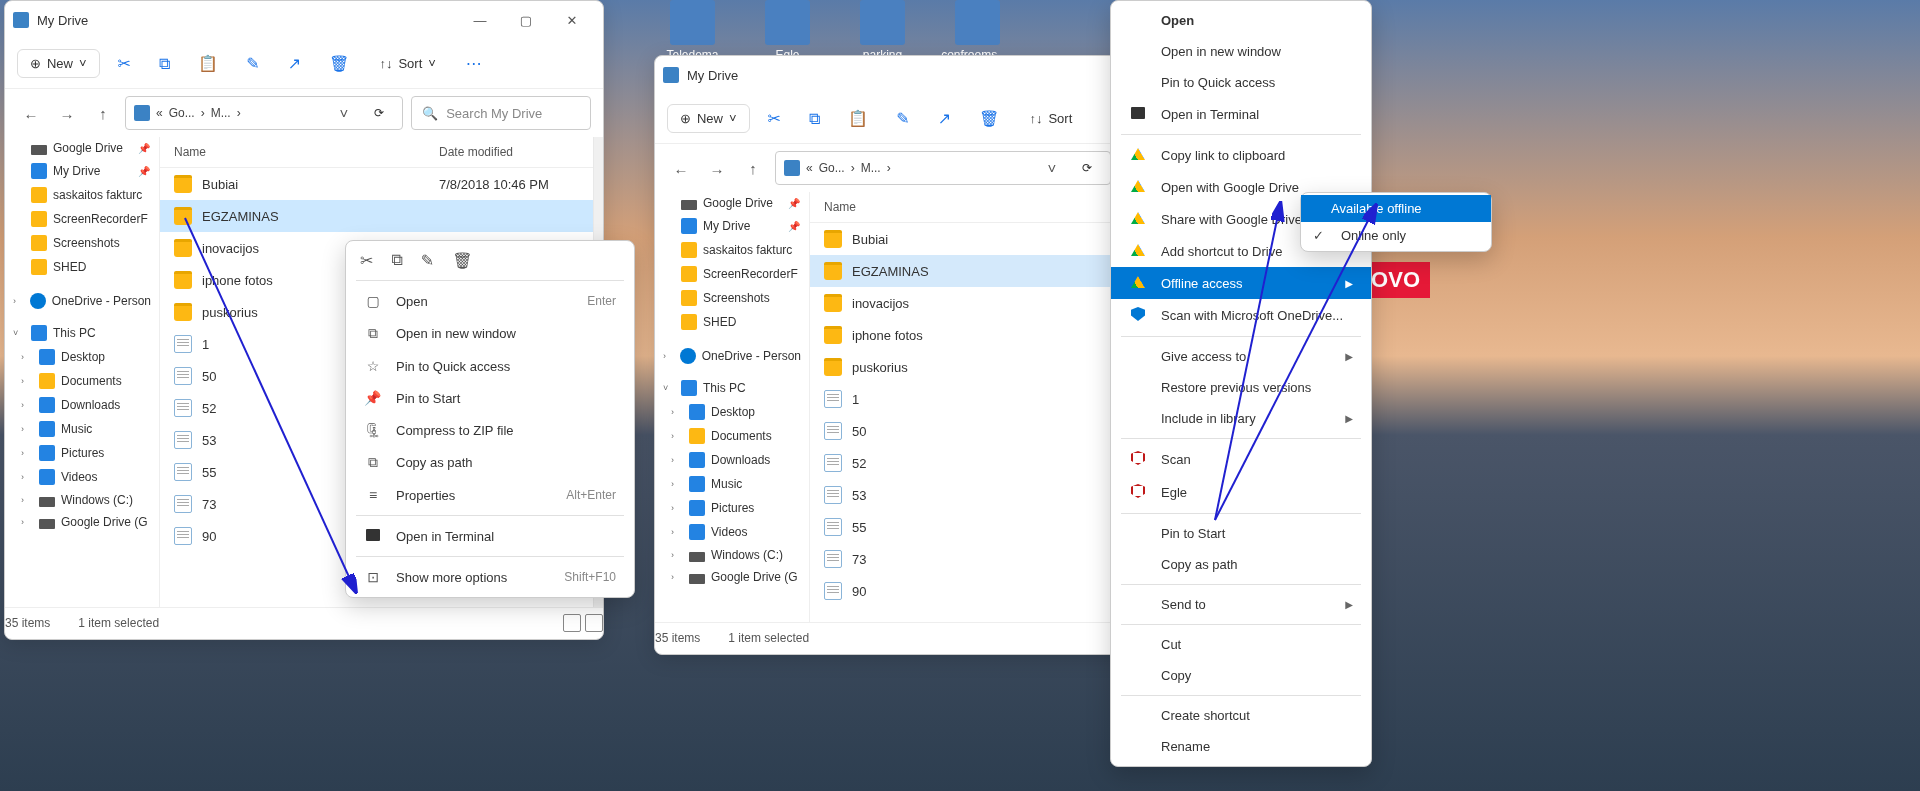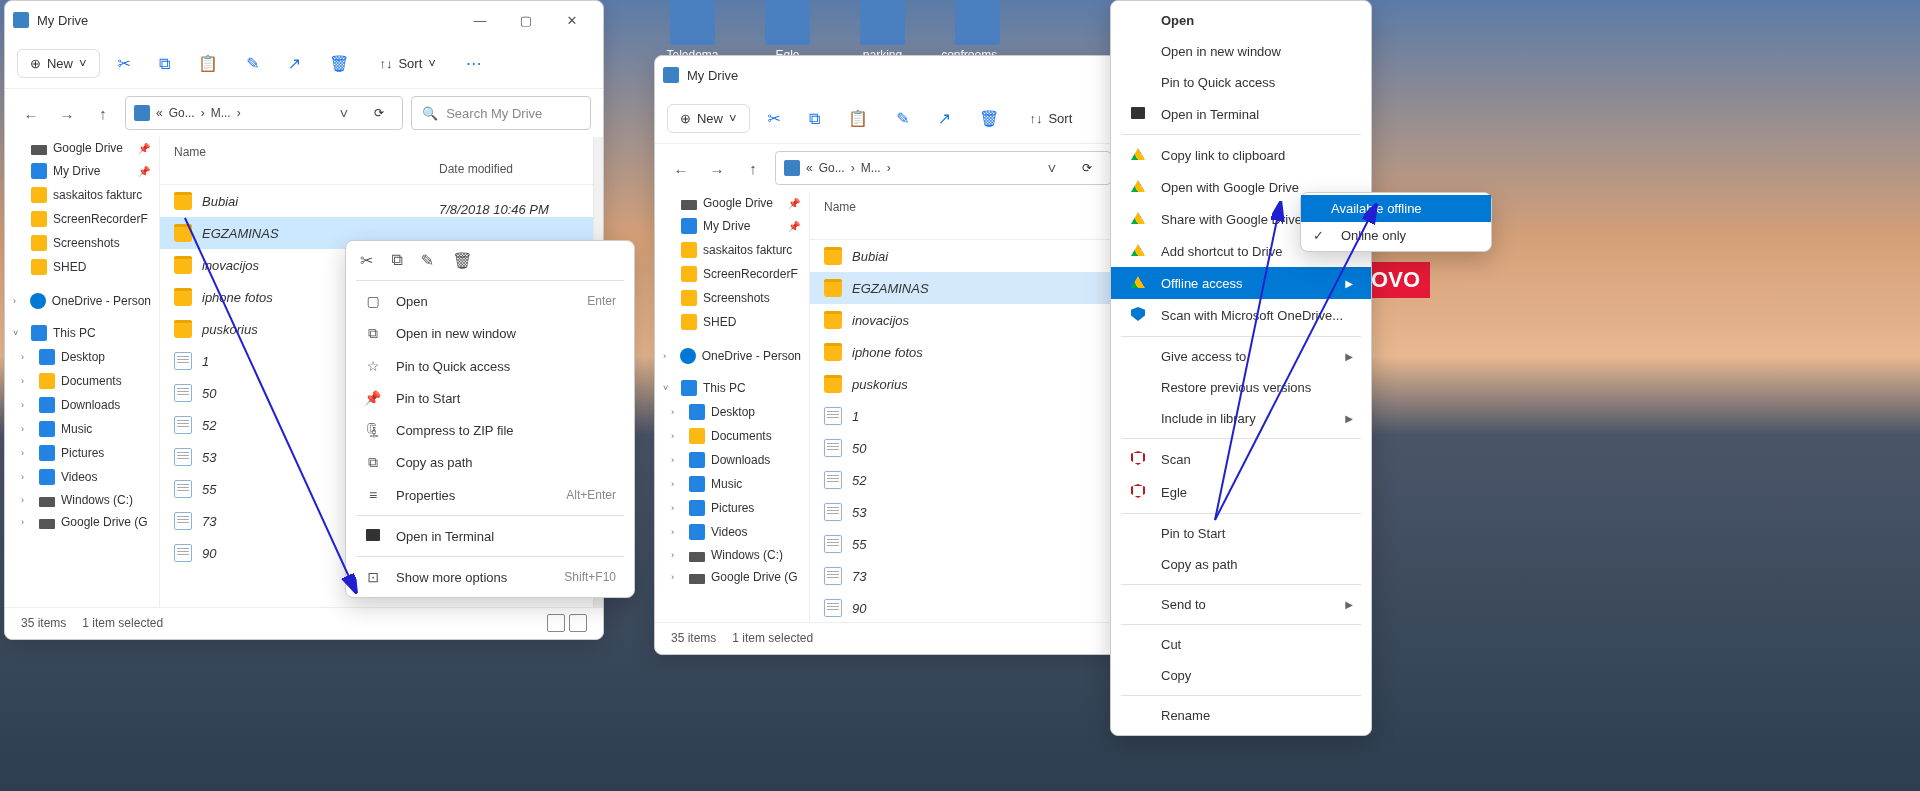--- a/index.html
+++ b/index.html
@@ -29,30 +29,30 @@
 .sb-ico { width:16px; height:16px; flex-shrink:0;}
 .sb-folder { background:#fdb813; border-radius:2px;}
 .sb-drive { background:#555; border-radius:1px; height:10px; margin-top:3px;}
 .sb-blue { background:#2383e2; border-radius:2px;}
 .sb-pin { color:#666; margin-left:auto; font-size:10px;}
 .chev { width:12px; color:#666; font-size:9px;}
 
 .filelist { flex:1; overflow:hidden; position:relative;}
 .fl-header { display:flex; padding:8px 14px; border-bottom:1px solid #eee; font-size:12px; color:#555;}
 .fl-name { flex:1;}
-.fl-date { width:140px;margin-top:17px;}
-.fl-row { display:flex; align-items:center; padding:4px 14px; font-size:13px; color:#333; height:32px;font-style:italic;}
+.fl-date { width:140px;}
+.fl-row { display:flex; align-items:center; padding:4px 14px; font-size:13px; color:#333; height:32px;}
 .fl-row.sel { background:#cce8ff;}
 .fl-row.sel2 { background:#d4e9fb;}
 .fl-icon { width:18px; height:18px; margin-right:10px; flex-shrink:0;}
 .ico-folder { background:#fdb813; border-radius:2px 2px 3px 3px; border-top:3px solid #e8a600;}
 .ico-doc { background:#fff; border:1px solid #8ab4d8; border-radius:2px; position:relative;}
 .ico-doc::after { content:""; position:absolute; top:3px; left:2px; right:2px; height:1px; background:#aaa; box-shadow:0 3px #aaa, 0 6px #aaa;}
 
-.statusbar { height:30px; border-top:1px solid #eee; display:flex; align-items:center; padding:0 16px; font-size:12px; color:#555; gap:16px;}
+.statusbar { height:30px; border-top:1px solid #eee; display:flex; align-items:center; padding:0 0; font-size:12px; color:#555; gap:28px;}
 .view-icons { margin-left:auto; display:flex; gap:4px;}
 .view-ico { width:18px; height:18px; border:1px solid #888; border-radius:2px;}
 
 
 .ctxmenu { position:absolute; background:#fff; border:1px solid #ccc; border-radius:8px; box-shadow:0 8px 24px rgba(0,0,0,0.2); padding:4px 0; z-index:100;}
 .ctx-toolbar { display:flex; padding:6px 14px; gap:18px; font-size:16px; color:#555;}
 .ctx-item { display:flex; align-items:center; padding:8px 18px; gap:14px; font-size:13px; color:#333; white-space:nowrap;}
 .ctx-item.hl { background:#0078d4; color:#fff;}
 .ctx-icon { width:18px; text-align:center; color:#555; font-size:14px; flex-shrink:0;}
 .ctx-item.hl .ctx-icon { color:#fff;}
@@ -636,20 +636,24 @@
       <span class="ctx-icon"></span>
       <span>Cut</span>
     </div>
   <div class="ctx-item">
       <span class="ctx-icon"></span>
       <span>Copy</span>
     </div>
   <div class="ctx-sep"></div>
   <div class="ctx-item">
       <span class="ctx-icon"></span>
+      <span>Create shortcut</span>
+    </div>
+  <div class="ctx-item">
+      <span class="ctx-icon"></span>
       <span>Rename</span>
     </div>
 
 </div>
 
 <div class="ctxmenu" style="left:1300px; top:192px; width:192px; padding:2px 0;">
   <div class="ctx-item hl" style="padding:6px 18px 6px 30px">
       <span>Available offline</span>
     </div>
   <div class="ctx-item" style="padding:6px 18px 6px 12px">

